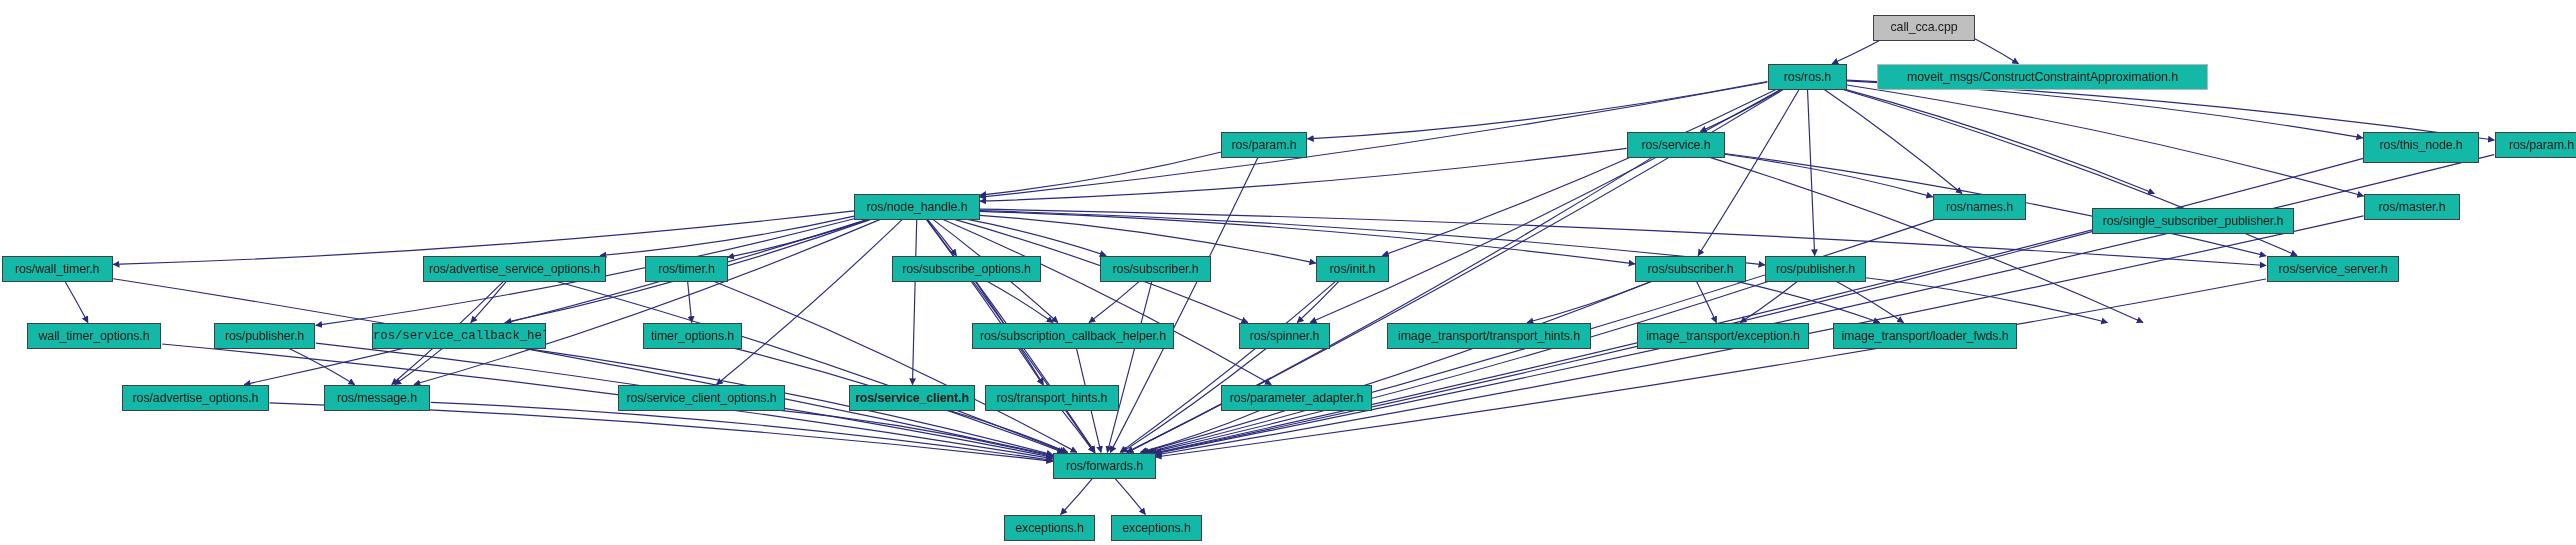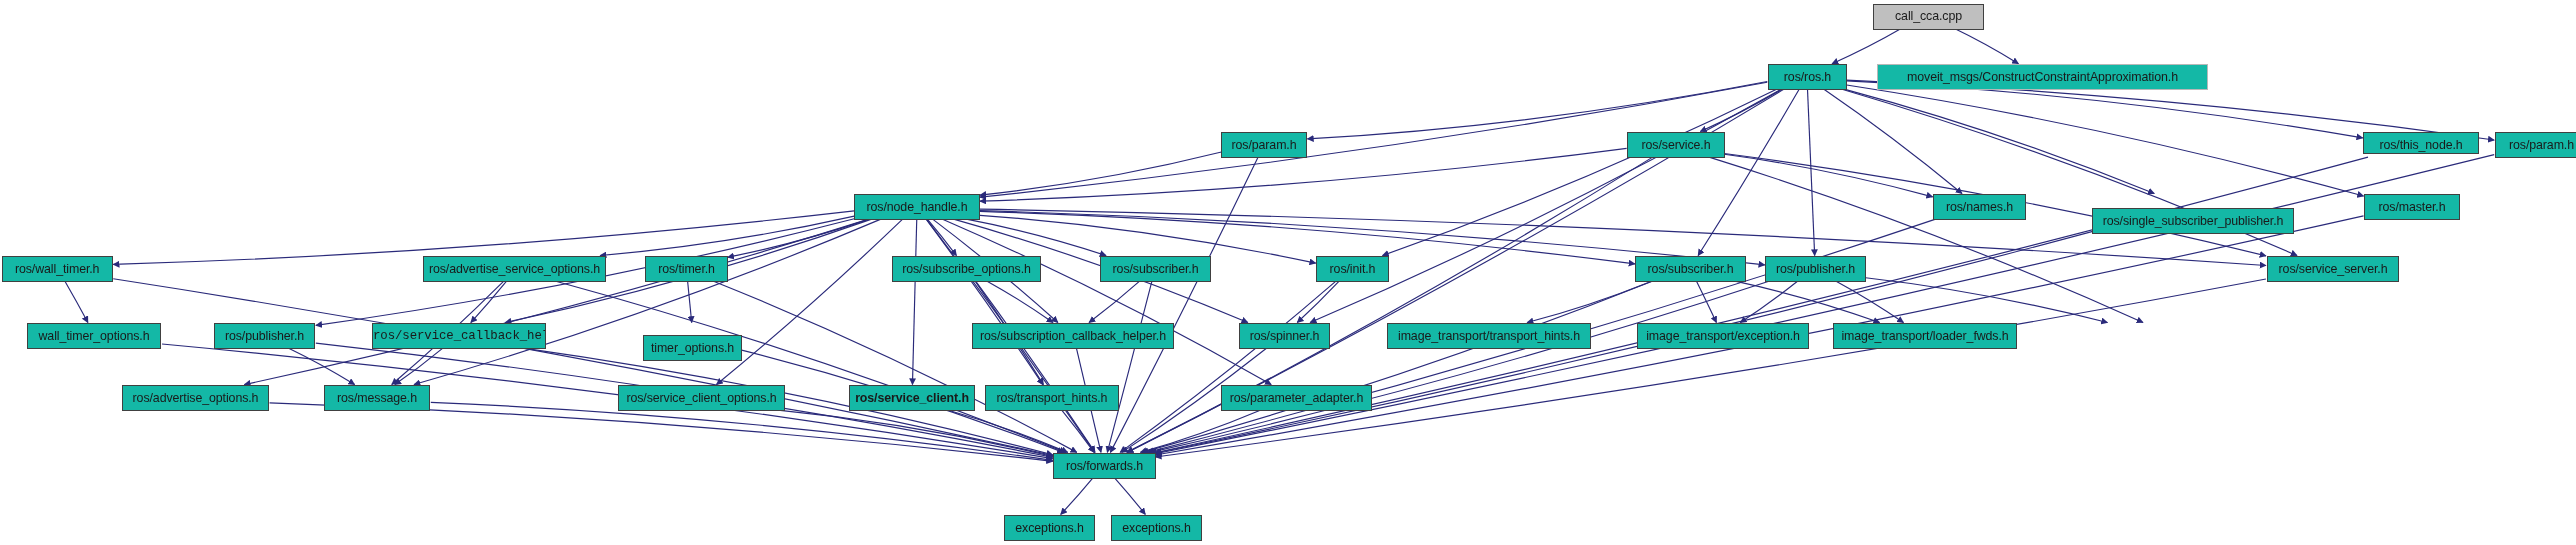--- a/index.html
+++ b/index.html
@@ -103,44 +103,44 @@
       <path d="M2050.462962962963,340 Q2062.5,364.1574074074074 2074.537037037037,390" fill="none" stroke="#2a2a7a" stroke-width="1.4" marker-end="url(#arw)"></path>
       <path d="M2097.1543209876545,340 Q2184.5,358.8858024691358 2271.8456790123455,390" fill="none" stroke="#2a2a7a" stroke-width="1.4" marker-end="url(#arw)"></path>
       <path d="M2219.259259259259,340 Q2260,362.14814814814815 2300.740740740741,390" fill="none" stroke="#2a2a7a" stroke-width="1.4" marker-end="url(#arw)"></path>
       <path d="M2255,335.8066361556064 Q2401.1882716049386,352.67013906545753 2547.3765432098767,390" fill="none" stroke="#2a2a7a" stroke-width="1.4" marker-end="url(#arw)"></path>
       <path d="M2172.567901234568,340 Q2138,367.41975308641975 2103.432098765432,390" fill="none" stroke="#2a2a7a" stroke-width="1.4" marker-end="url(#arw)"></path>
       <path d="M1996.3086419753085,340 Q1921,370.2716049382716 1845.6913580246915,390" fill="none" stroke="#2a2a7a" stroke-width="1.4" marker-end="url(#arw)"></path>
       <path d="M2065.6623376623374,190 Q2328,271.6363636363636 2590.3376623376626,390" fill="none" stroke="#2a2a7a" stroke-width="1.4" marker-end="url(#arw)"></path>
       <path d="M1320.36,578 Q1301,601.3552 1281.64,622" fill="none" stroke="#2a2a7a" stroke-width="1.4" marker-end="url(#arw)"></path>
       <path d="M1347.02,578 Q1365.5,598.7064 1383.98,622" fill="none" stroke="#2a2a7a" stroke-width="1.4" marker-end="url(#arw)"></path>
     </svg>
-<div class="node root" style="left: 1873px; top: 4px; width: 111px; height: 26px;">call_cca.cpp</div>
+<div class="node root" style="left: 1873px; top: 15px; width: 102px; height: 26px;">call_cca.cpp</div>
     <div class="node" style="left: 1768px; top: 64px; width: 79px; height: 26px;">ros/ros.h</div>
     <div class="node faint" style="left: 1877px; top: 64px; width: 331px; height: 26px;">moveit_msgs/ConstructConstraintApproximation.h</div>
     <div class="node" style="left: 1221px; top: 132px; width: 86px; height: 26px;">ros/param.h</div>
     <div class="node" style="left: 1627px; top: 132px; width: 98px; height: 26px;">ros/service.h</div>
-    <div class="node" style="left: 2363px; top: 132px; width: 116px; height: 22px;">ros/this_node.h</div>
+    <div class="node" style="left: 2363px; top: 132px; width: 116px; height: 31px;">ros/this_node.h</div>
     <div class="node" style="left: 2495px; top: 132px; width: 93px; height: 26px;">ros/param.h</div>
     <div class="node" style="left: 854px; top: 194px; width: 126px; height: 26px;">ros/node_handle.h</div>
     <div class="node" style="left: 1933px; top: 194px; width: 93px; height: 26px;">ros/names.h</div>
     <div class="node" style="left: 2092px; top: 208px; width: 202px; height: 26px;">ros/single_subscriber_publisher.h</div>
     <div class="node" style="left: 2364px; top: 194px; width: 96px; height: 26px;">ros/master.h</div>
     <div class="node" style="left: 1.7px; top: 256px; width: 111px; height: 26px;">ros/wall_timer.h</div>
     <div class="node" style="left: 423px; top: 256px; width: 183px; height: 26px;">ros/advertise_service_options.h</div>
     <div class="node" style="left: 645px; top: 256px; width: 83px; height: 26px;">ros/timer.h</div>
     <div class="node" style="left: 892px; top: 256px; width: 149px; height: 26px;">ros/subscribe_options.h</div>
     <div class="node" style="left: 1100px; top: 256px; width: 111px; height: 26px;">ros/subscriber.h</div>
     <div class="node" style="left: 1316px; top: 256px; width: 73px; height: 26px;">ros/init.h</div>
     <div class="node" style="left: 1635px; top: 256px; width: 111px; height: 26px;">ros/subscriber.h</div>
     <div class="node" style="left: 1765px; top: 256px; width: 101px; height: 26px;">ros/publisher.h</div>
     <div class="node" style="left: 2267px; top: 256px; width: 132px; height: 26px;">ros/service_server.h</div>
     <div class="node" style="left: 27px; top: 323px; width: 134px; height: 26px;">wall_timer_options.h</div>
     <div class="node" style="left: 214px; top: 323px; width: 101px; height: 26px;">ros/publisher.h</div>
     <div class="node" style="left: 372px; top: 323px; width: 174px; height: 26px; font-family: Liberation Mono, monospace;">ros/service_callback_helper.h</div>
-    <div class="node" style="left: 643px; top: 323px; width: 99px; height: 26px; margin-top: 12px;">timer_options.h</div>
+    <div class="node" style="left: 643px; top: 323px; width: 99px; height: 26px;">timer_options.h</div>
     <div class="node" style="left: 972px; top: 323px; width: 202px; height: 26px;">ros/subscription_callback_helper.h</div>
     <div class="node" style="left: 1239px; top: 323px; width: 91px; height: 26px;">ros/spinner.h</div>
     <div class="node" style="left: 1387px; top: 323px; width: 204px; height: 26px;">image_transport/transport_hints.h</div>
     <div class="node" style="left: 1637px; top: 323px; width: 172px; height: 26px;">image_transport/exception.h</div>
     <div class="node" style="left: 1833px; top: 323px; width: 184px; height: 26px;">image_transport/loader_fwds.h</div>
     <div class="node" style="left: 122px; top: 385px; width: 147px; height: 26px;">ros/advertise_options.h</div>
     <div class="node" style="left: 324px; top: 385px; width: 106px; height: 26px;">ros/message.h</div>
     <div class="node" style="left: 618px; top: 385px; width: 167px; height: 26px;">ros/service_client_options.h</div>
     <div class="node" style="left: 849px; top: 385px; width: 126px; height: 26px; font-weight: bold;">ros/service_client.h</div>
     <div class="node" style="left: 985px; top: 385px; width: 134px; height: 26px;">ros/transport_hints.h</div>

